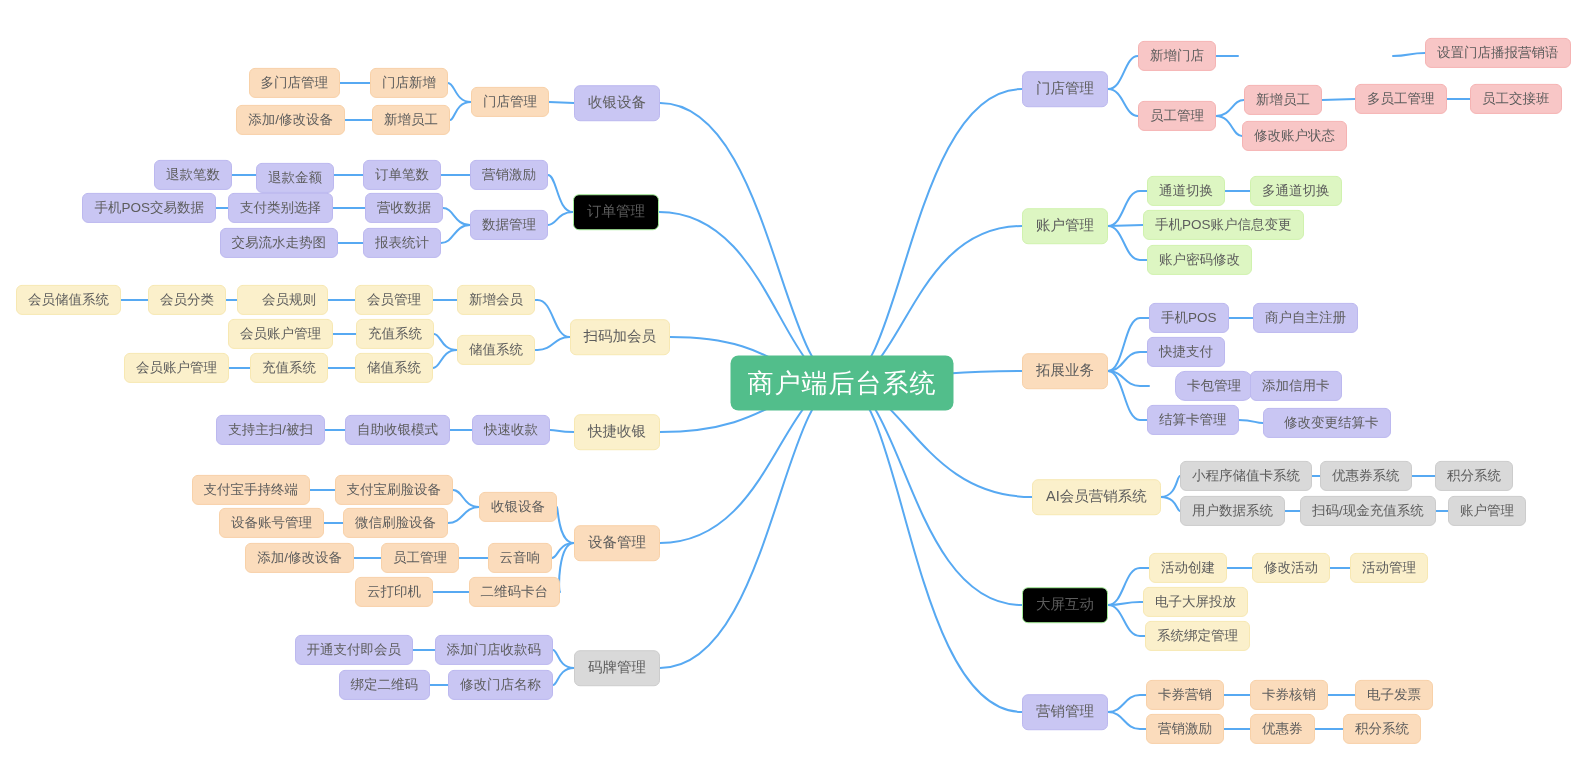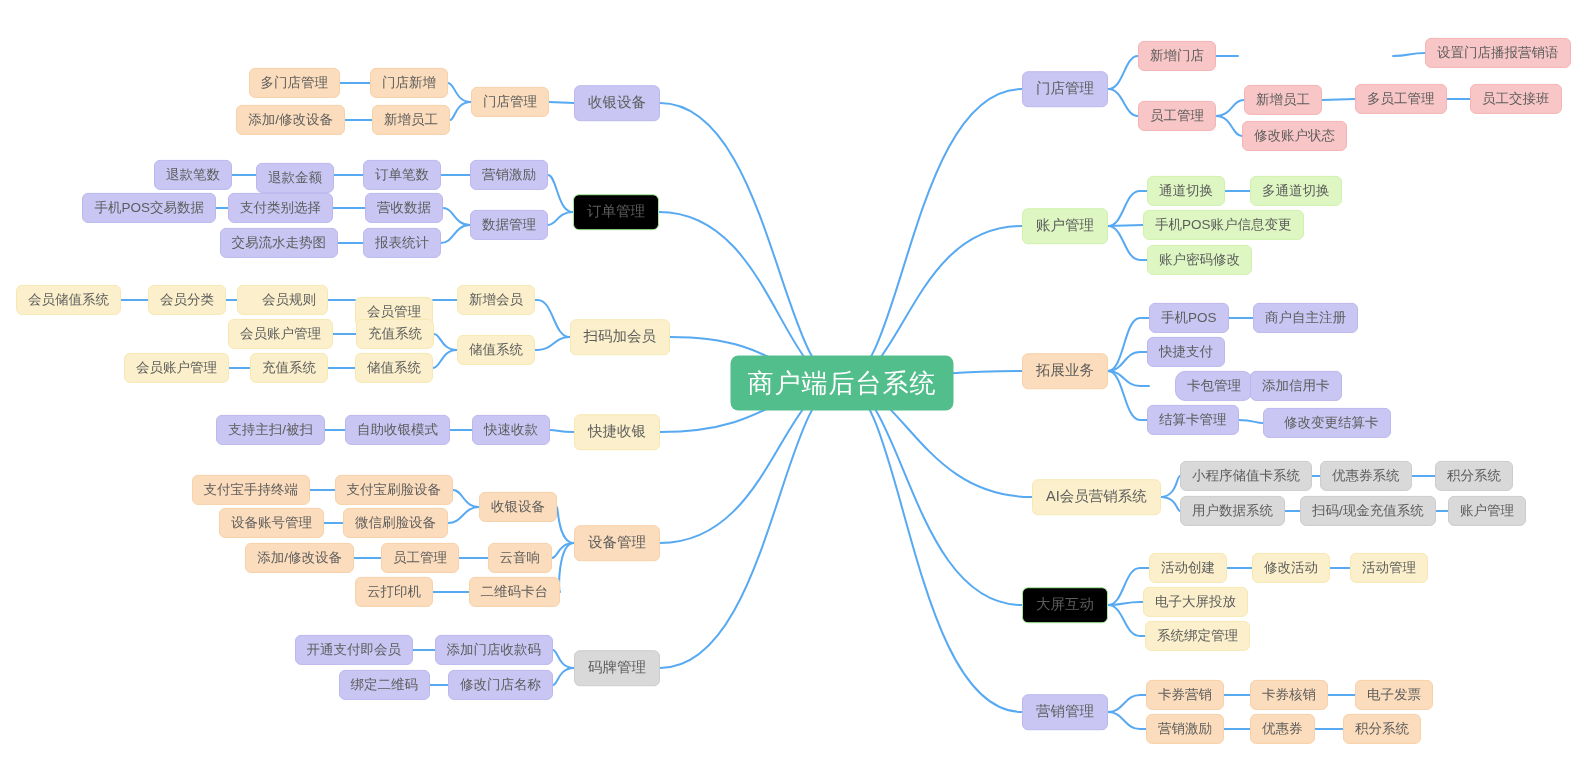--- a/index.html
+++ b/index.html
@@ -143,21 +143,21 @@
     <div class="node c-purple" style="right: 1248px; top: 178px;"><span>退款金额</span></div>
     <div class="node c-purple" style="right: 1350px; top: 175px;"><span>退款笔数</span></div>
     <div class="node c-purple" style="right: 1034px; top: 225px;"><span>数据管理</span></div>
     <div class="node c-purple" style="right: 1139px; top: 208px;"><span>营收数据</span></div>
     <div class="node c-purple" style="right: 1249px; top: 208px;"><span>支付类别选择</span></div>
     <div class="node c-purple" style="right: 1366px; top: 208px;"><span>手机POS交易数据</span></div>
     <div class="node c-purple" style="right: 1141px; top: 243px;"><span>报表统计</span></div>
     <div class="node c-purple" style="right: 1244px; top: 243px;"><span>交易流水走势图</span></div>
     <div class="node c-yellow lvl1" style="right: 912px; top: 337px;"><span>扫码加会员</span></div>
     <div class="node c-yellow" style="right: 1047px; top: 300px;"><span>新增会员</span></div>
-    <div class="node c-yellow" style="right: 1149px; top: 300px; margin-top: 12px;"><span>会员管理</span></div>
+    <div class="node c-yellow" style="right: 1149px; top: 300px;"><span>会员管理</span></div>
     <div class="node c-yellow" style="right: 1254px; top: 300px; padding-left: 24px;"><span>会员规则</span></div>
     <div class="node c-yellow" style="right: 1356px; top: 300px;"><span>会员分类</span></div>
     <div class="node c-yellow" style="right: 1461px; top: 300px;"><span>会员储值系统</span></div>
     <div class="node c-yellow" style="right: 1047px; top: 350px;"><span>储值系统</span></div>
     <div class="node c-yellow" style="right: 1148px; top: 334px;"><span>充值系统</span></div>
     <div class="node c-yellow" style="right: 1249px; top: 334px;"><span>会员账户管理</span></div>
     <div class="node c-yellow" style="right: 1149px; top: 368px;"><span>储值系统</span></div>
     <div class="node c-yellow" style="right: 1254px; top: 368px;"><span>充值系统</span></div>
     <div class="node c-yellow" style="right: 1353px; top: 368px;"><span>会员账户管理</span></div>
     <div class="node c-yellow lvl1" style="right: 922px; top: 432px;"><span>快捷收银</span></div>

